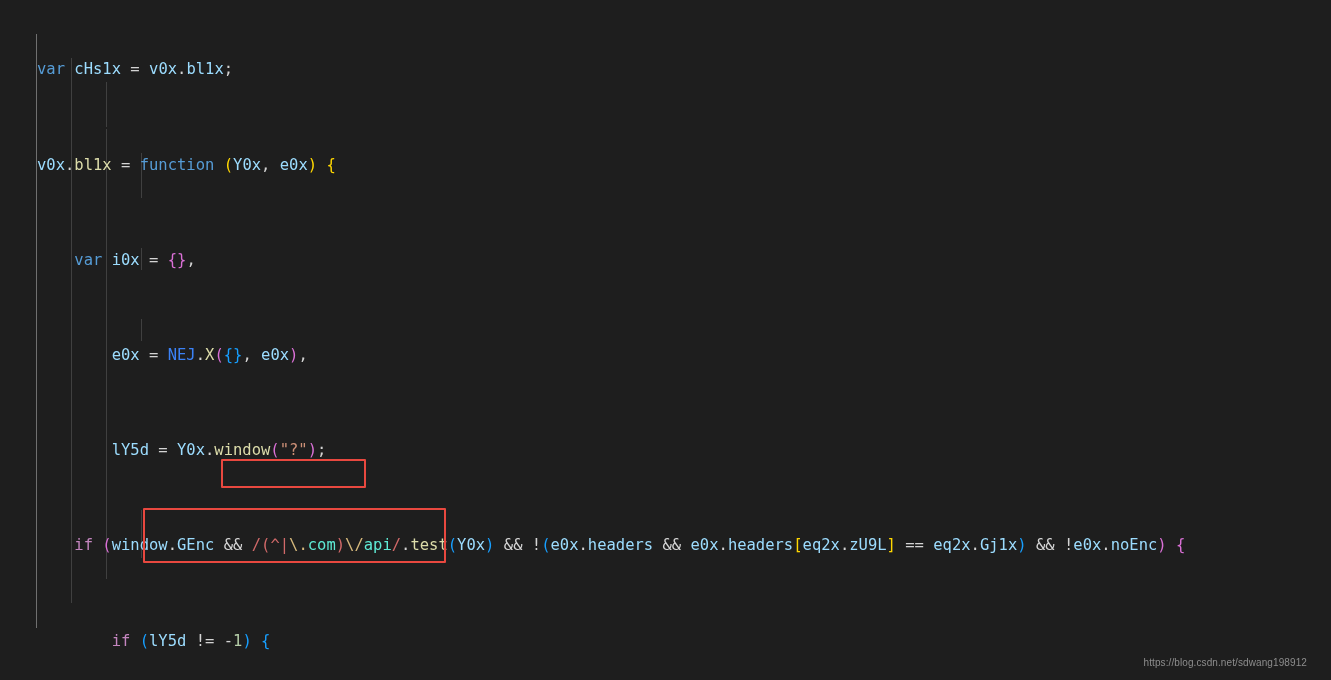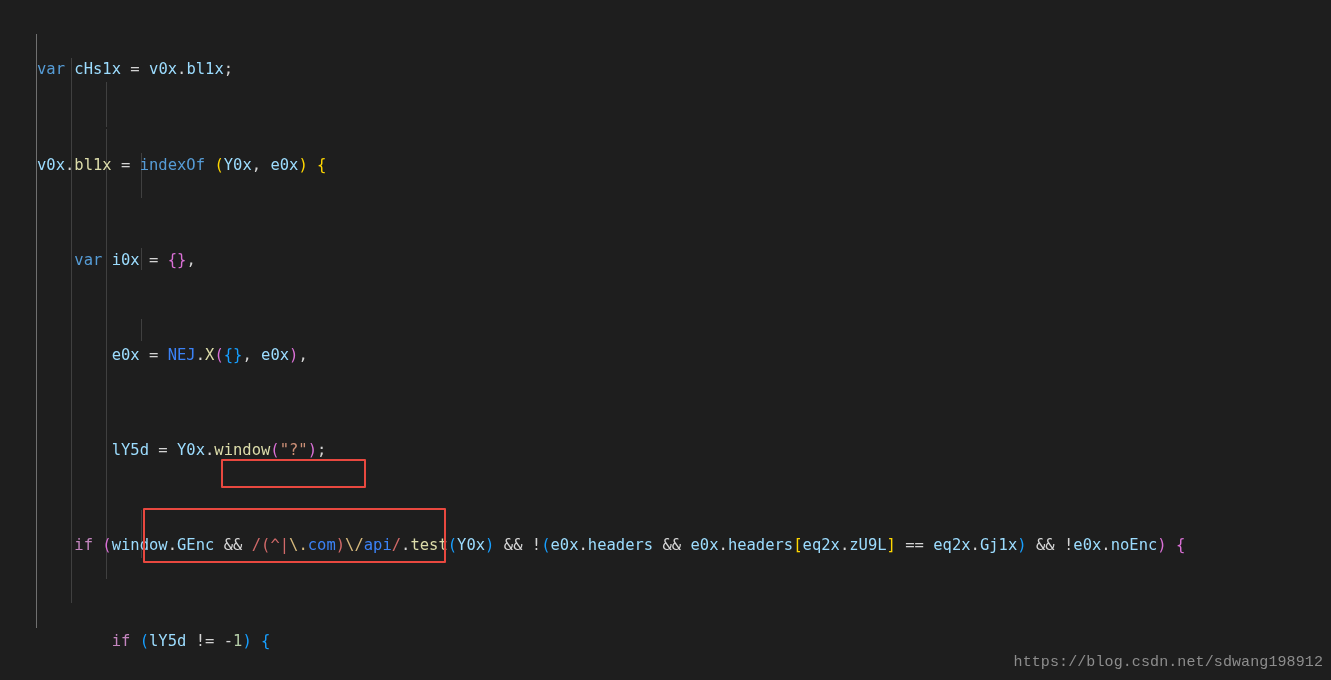--- a/index.html
+++ b/index.html
@@ -65,42 +65,42 @@
   .ctrl { color: #c586c0; text-align: center; }   
   .ident{ color: #9cdcfe; }   
   .fn   { color: #dcdcaa; }   
   .type { color: #3b82f6; }   
   .str  { color: #ce9178; }   
   .num  { color: #b5cea8; }   
   .punc { color: #d4d4d4; }   
   .op   { color: #d4d4d4; }
   .rxd  { color: #d16969; }   
   .rxe  { color: #d7ba7d; }   
-  .rxs  { color: #3b82f6; }   
+  .rxs  { color: #5eead4; }   
   .brk1 { color: #ffd700; }   
   .brk2 { color: #da70d6; }   
   .brk3 { color: #179fff; }
 
   
   .redbox {
     position: absolute;
     border: 2px solid #e8483f;
     box-sizing: border-box;
     pointer-events: none;
     border-radius: 1px;
   }
 
   
   .watermark {
     position: absolute;
-    right: 8px;
+    right: 24px;
     bottom: 5px;
     color: #8d8d8d;
-    font-family: Liberation Mono, monospace;
-    font-size: 15px;
+    font-family: Liberation Sans, sans-serif;
+    font-size: 10px;
     letter-spacing: 0.1px;
   }
 </style>
 </head>
 <body>
 
 <div id="editor">
 
   <div class="guides">
     <div class="guide active" style="left:36px;  top:34px;  height:594px;"></div>
@@ -110,21 +110,21 @@
     <div class="guide" style="left:141px; top:153px; height:45px;"></div>
     <div class="guide" style="left:141px; top:248px; height:22px;"></div>
     <div class="guide" style="left:141px; top:319px; height:22px;"></div>
     <div class="guide" style="left:141px; top:510px; height:48px;"></div>
   </div>
 
   <div class="code" style="top:-13px;">
 
     <div class="line"><span class="kw">var</span> <span class="ident">cHs1x</span> <span class="op">=</span> <span class="ident">v0x</span><span class="punc">.</span><span class="ident">bl1x</span><span class="punc">;</span></div>
 
-    <div class="line"><span class="ident">v0x</span><span class="punc">.</span><span class="fn">bl1x</span> <span class="op">=</span> <span class="kw">indexOf</span> <span class="brk1">(</span><span class="ident">Y0x</span><span class="punc">,</span> <span class="ident">e0x</span><span class="brk1">)</span> <span class="brk1">{</span></div>
+    <div class="line"><span class="ident">v0x</span><span class="punc">.</span><span class="fn">bl1x</span> <span class="op">=</span> <span class="kw">function</span> <span class="brk1">(</span><span class="ident">Y0x</span><span class="punc">,</span> <span class="ident">e0x</span><span class="brk1">)</span> <span class="brk1">{</span></div>
 
     <div class="line">    <span class="kw">var</span> <span class="ident">i0x</span> <span class="op">=</span> <span class="brk2">{}</span><span class="punc">,</span></div>
 
     <div class="line">        <span class="ident">e0x</span> <span class="op">=</span> <span class="type">NEJ</span><span class="punc">.</span><span class="fn">X</span><span class="brk2">(</span><span class="brk3">{}</span><span class="punc">,</span> <span class="ident">e0x</span><span class="brk2">)</span><span class="punc">,</span></div>
 
     <div class="line">        <span class="ident">lY5d</span> <span class="op">=</span> <span class="ident">Y0x</span><span class="punc">.</span><span class="fn">window</span><span class="brk2">(</span><span class="str">"?"</span><span class="brk2">)</span><span class="punc">;</span></div>
 
     <div class="line">    <span class="ctrl">if</span> <span class="brk2">(</span><span class="ident">window</span><span class="punc">.</span><span class="ident">GEnc</span> <span class="op">&amp;&amp;</span> <span class="rxd">/</span><span class="rxd">(^|</span><span class="rxe">\.</span><span class="rxs">com</span><span class="rxd">)</span><span class="rxe">\/</span><span class="rxs">api</span><span class="rxd">/</span><span class="punc">.</span><span class="fn">test</span><span class="brk3">(</span><span class="ident">Y0x</span><span class="brk3">)</span> <span class="op">&amp;&amp;</span> <span class="op">!</span><span class="brk3">(</span><span class="ident">e0x</span><span class="punc">.</span><span class="ident">headers</span> <span class="op">&amp;&amp;</span> <span class="ident">e0x</span><span class="punc">.</span><span class="ident">headers</span><span class="brk1">[</span><span class="ident">eq2x</span><span class="punc">.</span><span class="ident">zU9L</span><span class="brk1">]</span> <span class="op">==</span> <span class="ident">eq2x</span><span class="punc">.</span><span class="ident">Gj1x</span><span class="brk3">)</span> <span class="op">&amp;&amp;</span> <span class="op">!</span><span class="ident">e0x</span><span class="punc">.</span><span class="ident">noEnc</span><span class="brk2">)</span> <span class="brk2">{</span></div>
 
     <div class="line">        <span class="ctrl">if</span> <span class="brk3">(</span><span class="ident">lY5d</span> <span class="op">!=</span> <span class="op">-</span><span class="num">1</span><span class="brk3">)</span> <span class="brk3">{</span></div>

